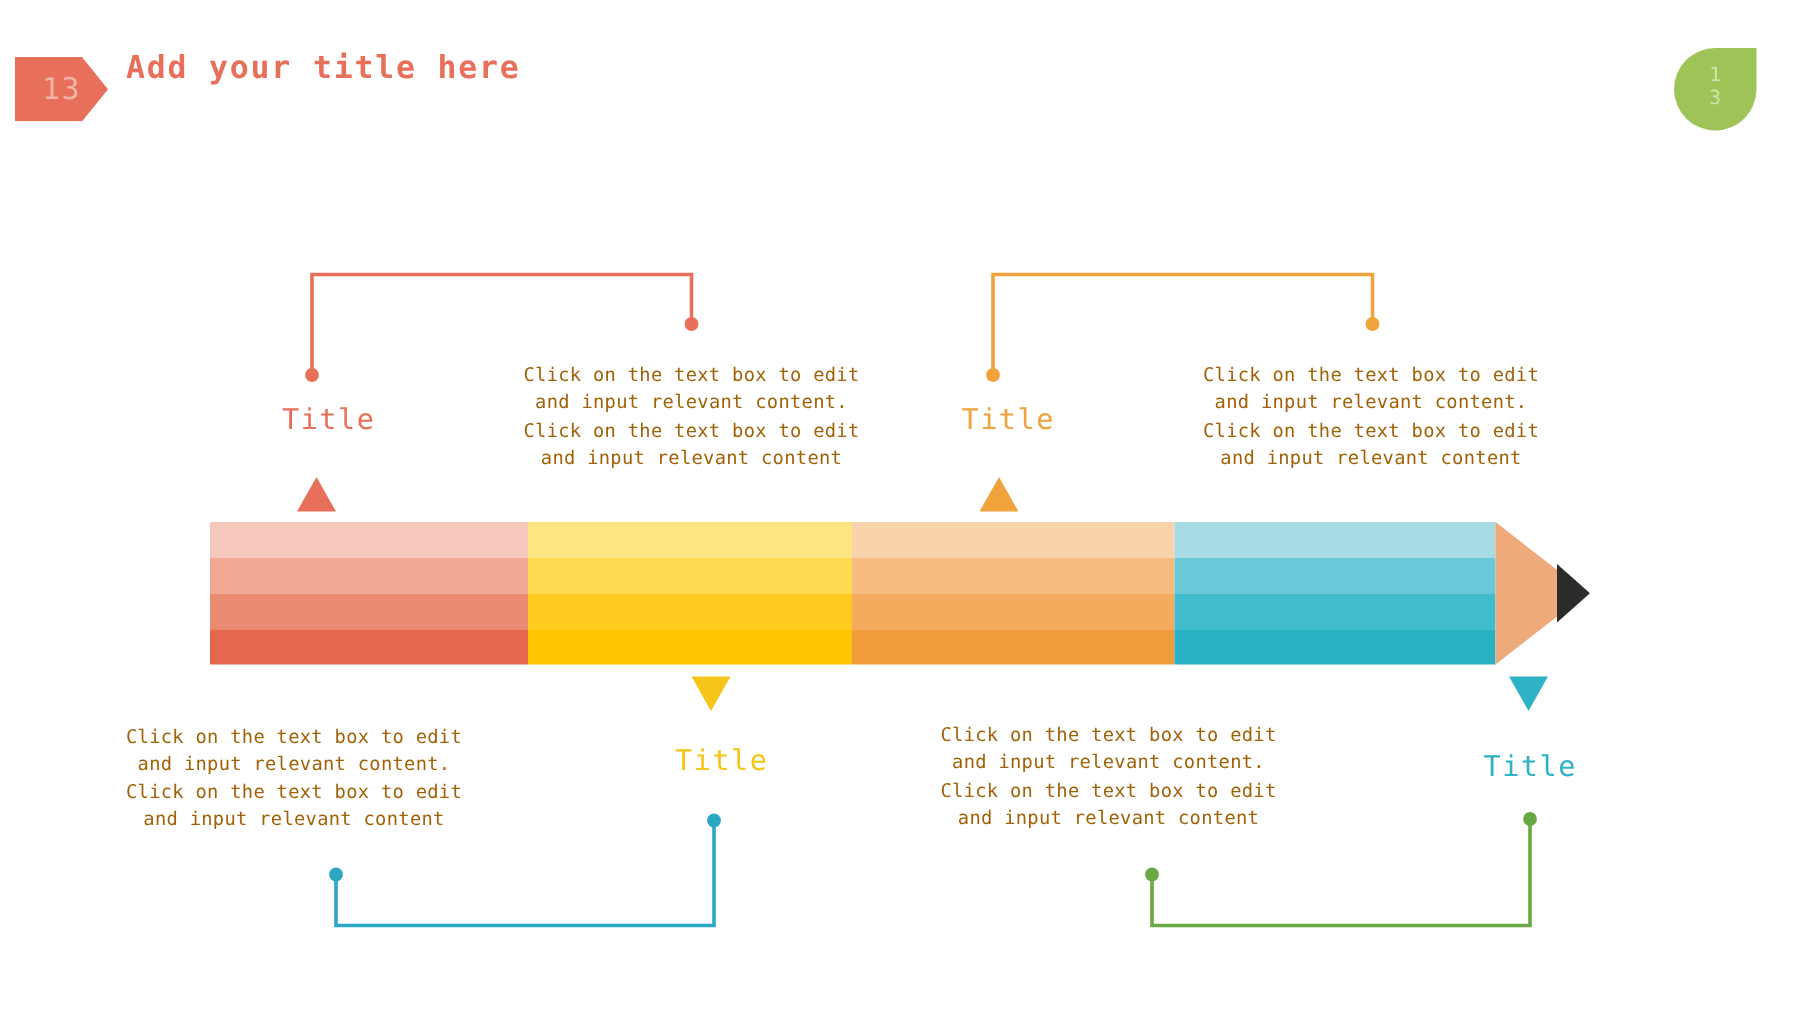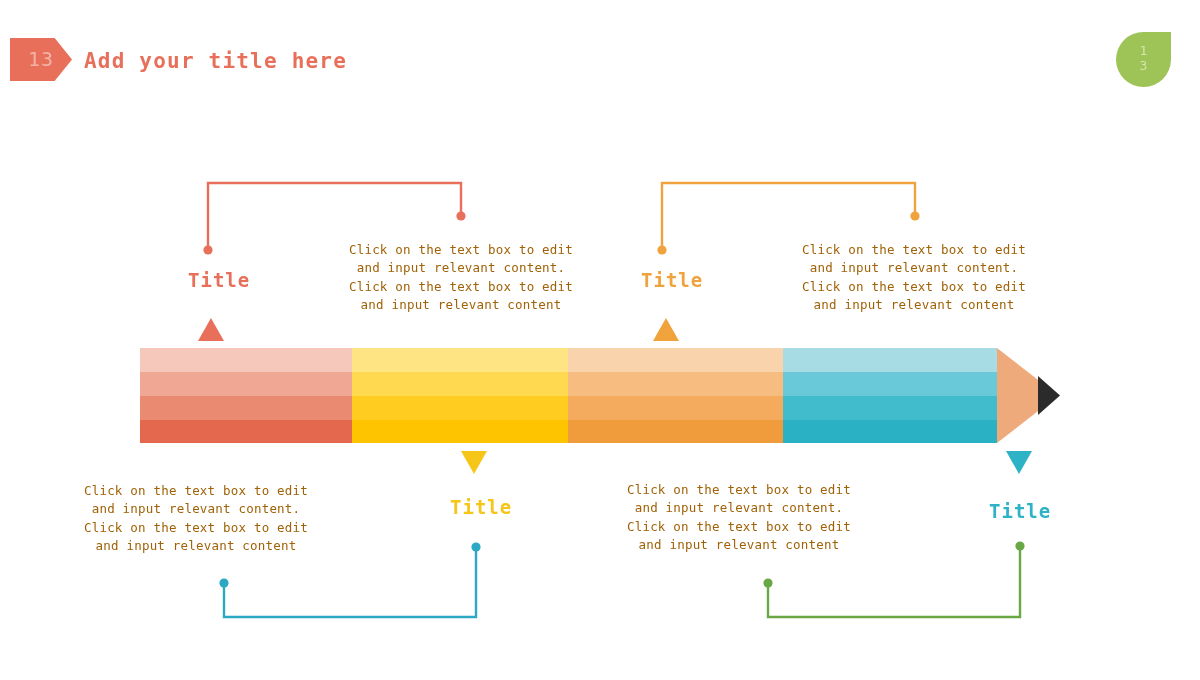--- a/index.html
+++ b/index.html
@@ -28,21 +28,21 @@
     line-height: 43px;
     text-align: left;
     padding-left: 18px;
     box-sizing: border-box;
     letter-spacing: 1px;
     clip-path: polygon(0 0, 72% 0, 100% 50%, 72% 100%, 0 100%);
   }
   #header-title {
     position: absolute;
     left: 84px;
-    top: 48px;
+    top: 32px;
     width: 420px;
     font-size: 21px;
     font-weight: bold;
     line-height: 27px;
     color: #e8705a;
     letter-spacing: 1.2px;
   }
 
   
   #corner-badge {
@@ -62,21 +62,21 @@
   }
   #corner-badge span { display: block; }
 
   
   #pencil { position: absolute; left: 0; top: 0; }
 
   
   .title-label {
     position: absolute;
     font-size: 19px;
-    font-weight: bold;
+    font-weight: normal;
     letter-spacing: 1px;
     white-space: nowrap;
   }
   .body-text {
     position: absolute;
     font-size: 12.5px;
     line-height: 18.3px;
     color: #a16207;
     text-align: center;
     letter-spacing: 0.2px;

